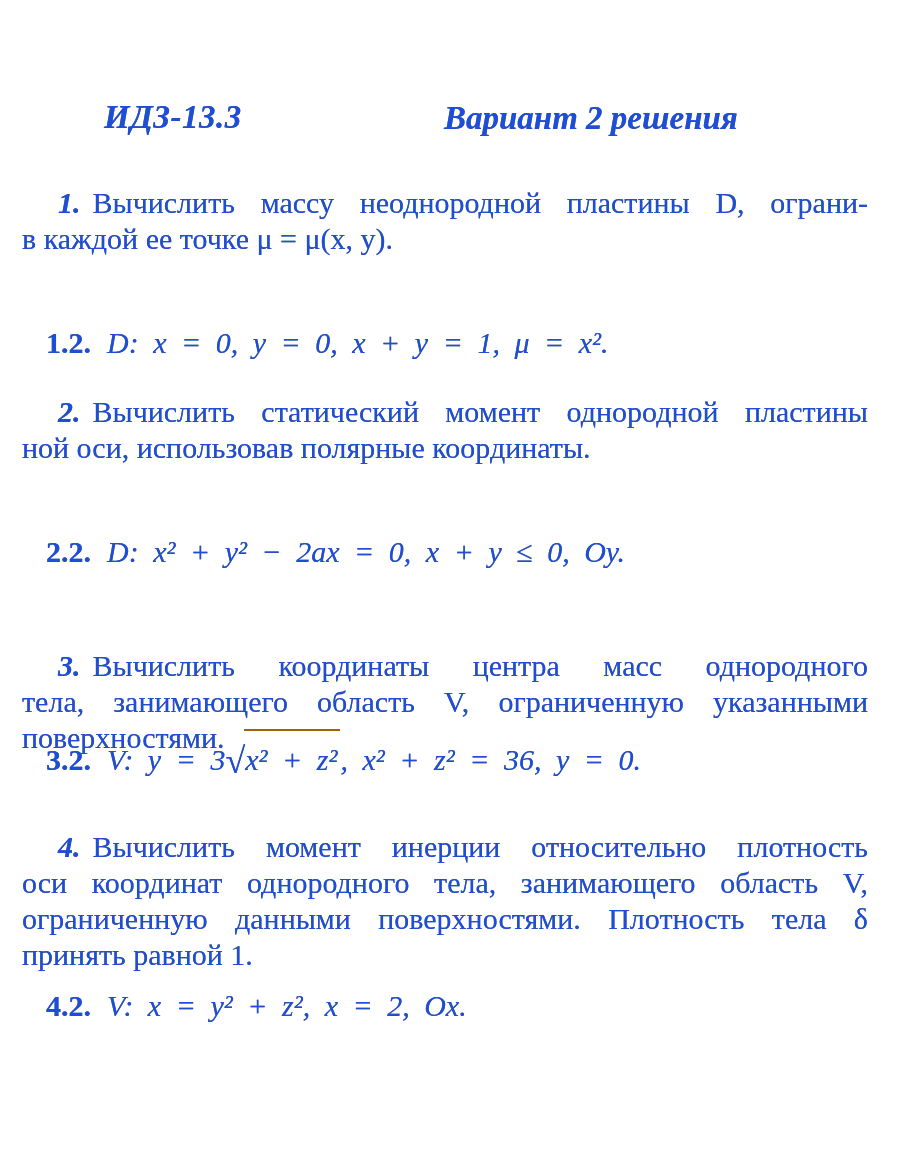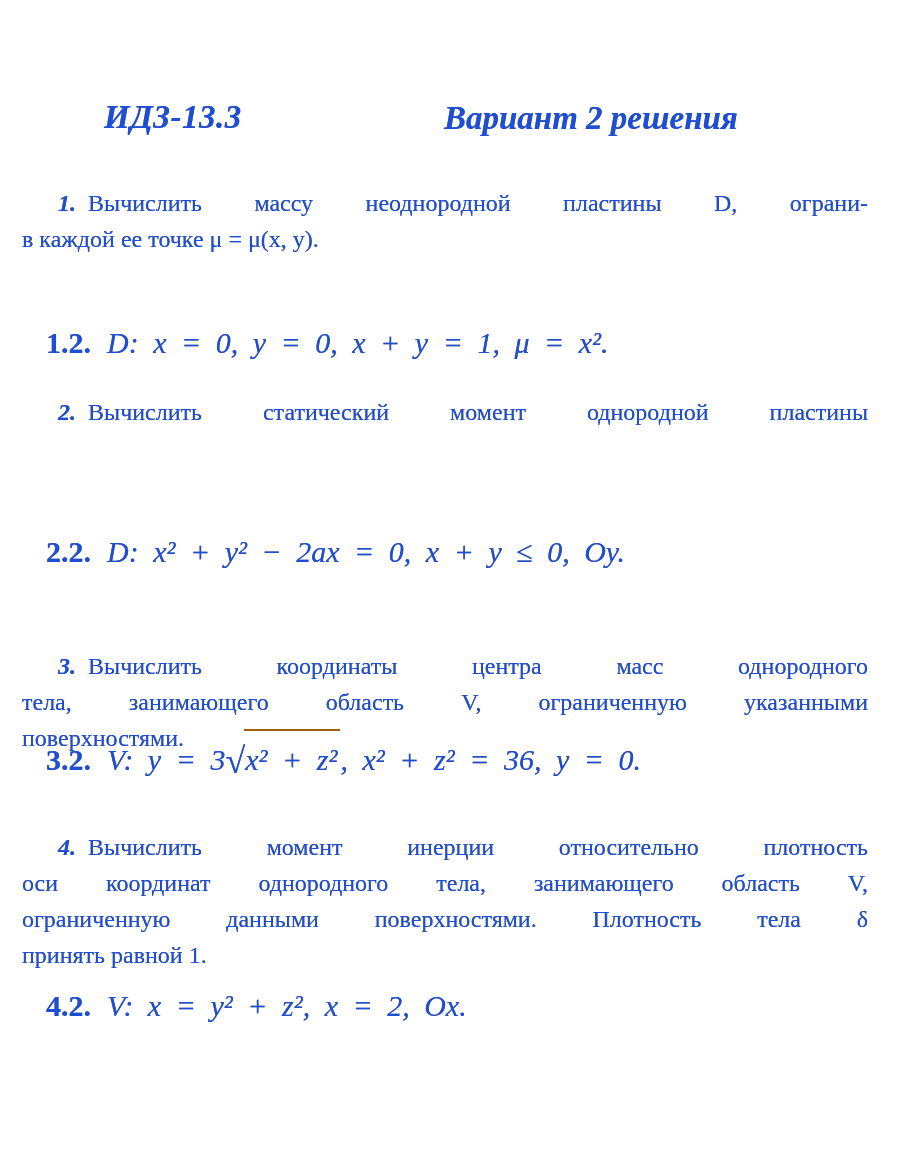--- a/index.html
+++ b/index.html
@@ -15,21 +15,21 @@
   .hdr-left{
     position:absolute;left:104px;top:99px;
     font-size:33px;font-weight:bold;font-style:italic;letter-spacing:0.5px;
   }
   .hdr-right{
     position:absolute;left:444px;top:100px;
     font-size:33px;font-weight:bold;font-style:italic;
   }
   .para{
     position:absolute;left:22px;width:846px;
-    font-size:24px;line-height:36px;
+    font-size:30px;line-height:36px;
   }
   .line{white-space:normal;}
   .line.just{text-align:justify;text-align-last:justify;}
   .line.first{text-indent:36px;}
   .marker{font-weight:bold;font-style:italic;margin-right:12px;}
   .ex{
     position:absolute;left:22px;width:846px;
     font-size:30px;line-height:40px;
     padding-left:24px;word-spacing:7px;
   }
@@ -52,20 +52,21 @@
     <div class="line just first"><span class="marker">1.</span><span>Вычислить массу неоднородной пластины D, ограни-</span></div>
     <div class="line">в каждой ее точке μ = μ(x, y).</div>
   </div>
 
   <div class="ex" style="top:323px">
     <span class="exlabel">1.2.</span><span class="exbody">D: x = 0, y = 0, x + y = 1, μ = x².</span><span class="sqrt"></span><span class="radicand"></span><span class="tail"></span>
   </div>
 
   <div class="para" style="top:394px">
     <div class="line just first"><span class="marker">2.</span><span>Вычислить статический момент однородной пластины</span></div>
+    <div class="line">ной оси, использовав полярные координаты.</div>
   </div>
 
   <div class="ex" style="top:532px">
     <span class="exlabel">2.2.</span><span class="exbody">D: x² + y² − 2ax = 0, x + y ≤ 0, Oy.</span><span class="sqrt"></span><span class="radicand"></span><span class="tail"></span>
   </div>
 
   <div class="para" style="top:648px">
     <div class="line just first"><span class="marker">3.</span><span>Вычислить координаты центра масс однородного</span></div>
     <div class="line just">тела, занимающего область V, ограниченную указанными</div>
     <div class="line">поверхностями.</div>

